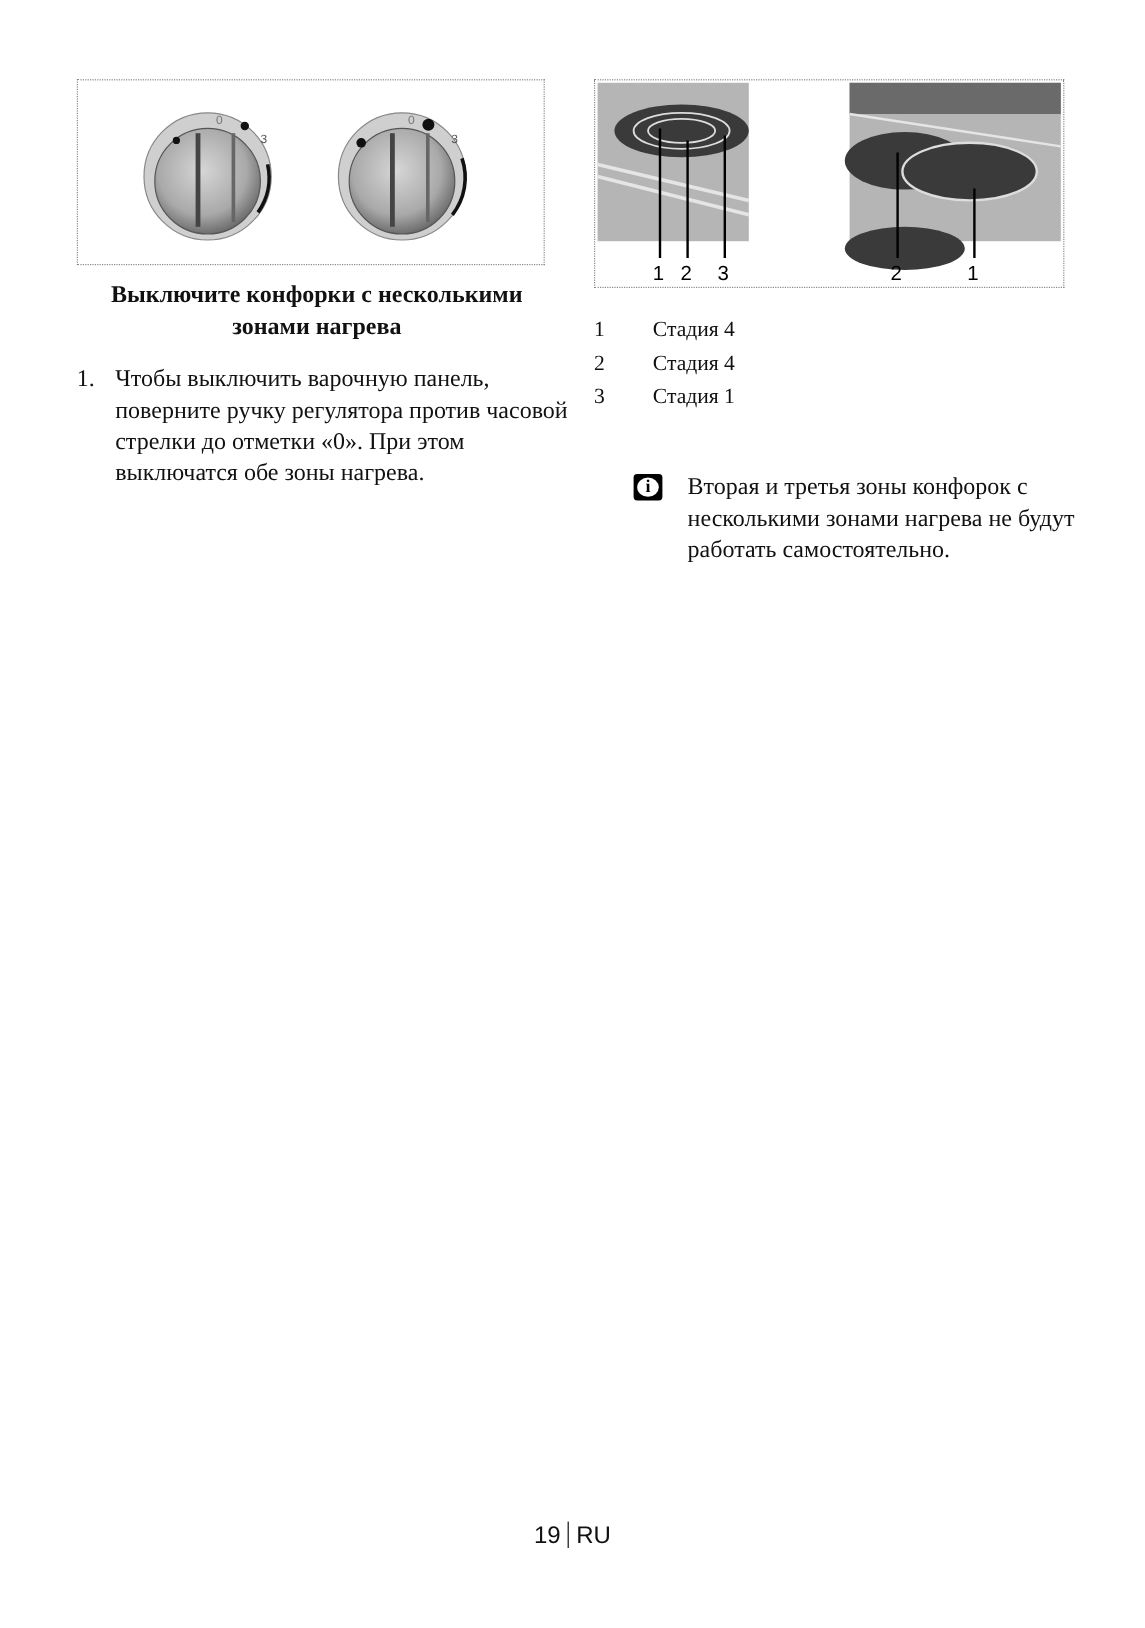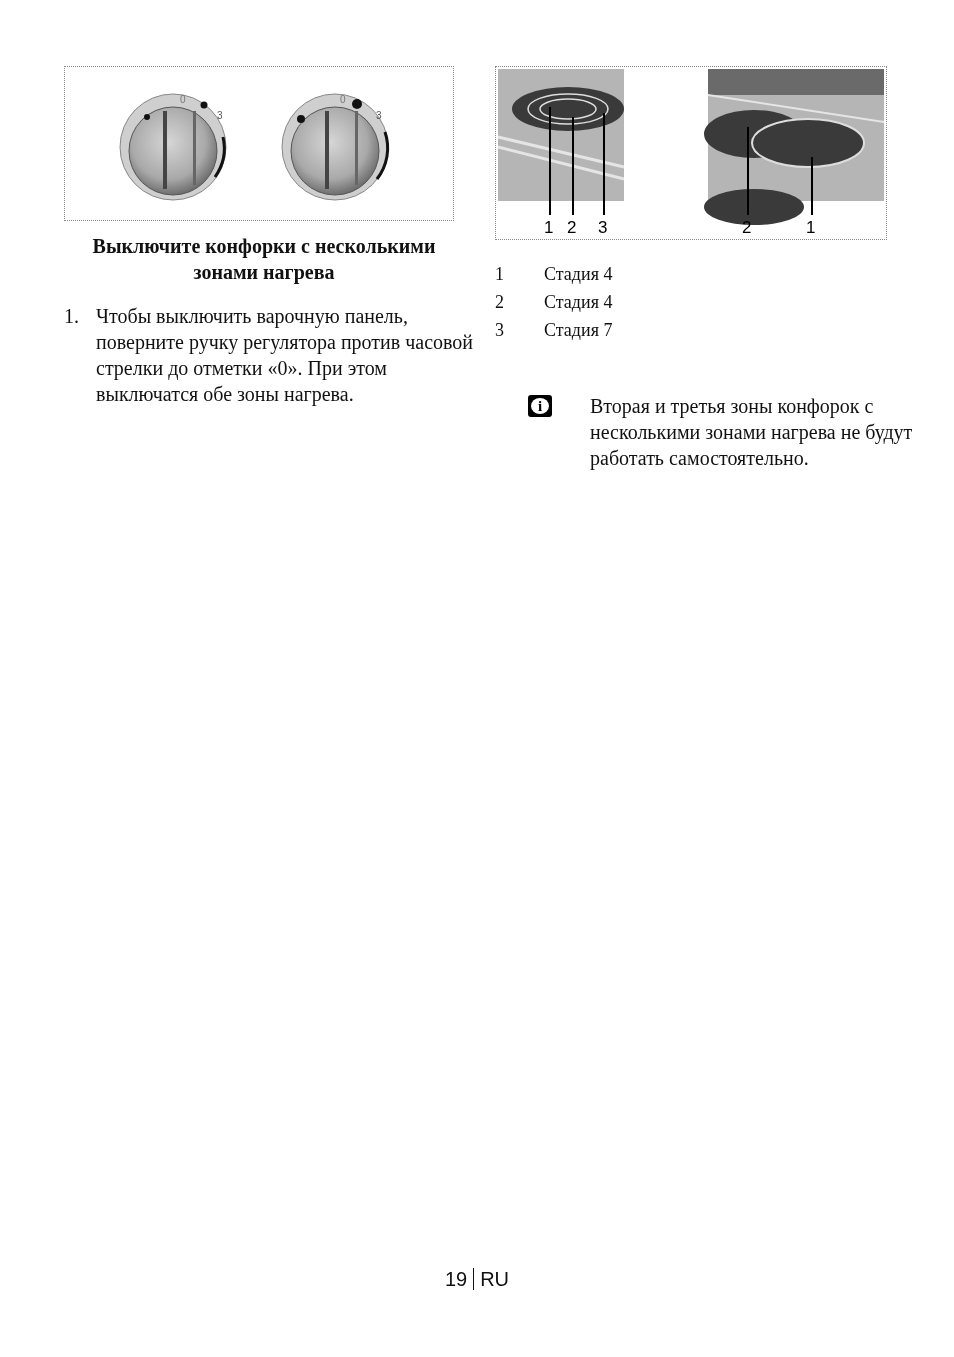--- a/index.html
+++ b/index.html
@@ -11,21 +11,21 @@
   .step { position:absolute; left:64px; top:303px; width:410px; font-size:20px; line-height:26px; }
   .step .num { position:absolute; left:0; top:0; }
   .step .txt { position:absolute; left:32px; top:0; width:380px; }
   .legend { position:absolute; left:495px; top:260px; font-size:18px; line-height:28px; }
   .legend .row { position:relative; height:28px; width:300px; }
   .legend .n { position:absolute; left:0; }
   .legend .l { position:absolute; left:49px; }
   .note { position:absolute; left:528px; top:393px; width:370px; }
   .note .icon { position:absolute; left:0; top:2px; width:24px; height:22px; background:#000; border-radius:3px; }
   .note .icon .in { position:absolute; left:3px; top:3px; width:18px; height:16px; background:#fff; border-radius:50%; text-align:center; font:bold 15px/16px "Liberation Serif", serif; color:#000; }
-  .note .txt { position:absolute; left:45px; top:0; width:330px; font-size:20px; line-height:26px;margin-left:17px; }
+  .note .txt { position:absolute; left:45px; top:0; width:330px; font-size:20px; line-height:26px; }
   .footer { position:absolute; left:0; width:954px; top:1268px; text-align:center; font-family:"Liberation Sans", sans-serif; font-size:20px; }
   .footer .sep { display:inline-block; width:1px; height:22px; background:#111; vertical-align:-4px; margin:0 6px; }
 </style>
 </head>
 <body>
 
 <div class="fig" id="fig-knobs">
   <svg width="388" height="153" viewBox="0 0 388 153">
     <defs>
       <radialGradient id="kg" cx="45%" cy="40%" r="60%">
@@ -101,21 +101,21 @@
   <div class="row">
     <span class="n">1</span>
     <span class="l">Стадия 4</span>
   </div>
   <div class="row">
     <span class="n">2</span>
     <span class="l">Стадия 4</span>
   </div>
   <div class="row">
     <span class="n">3</span>
-    <span class="l">Стадия 7</span>
+    <span class="l">Стадия 1</span>
   </div>
 </div>
 
 <div class="note">
   <div class="icon">
       <div class="in">i</div>
     </div>
   <div class="txt">Вторая и третья зоны конфорок с несколькими зонами нагрева не будут работать самостоятельно.</div>
 </div>
 

